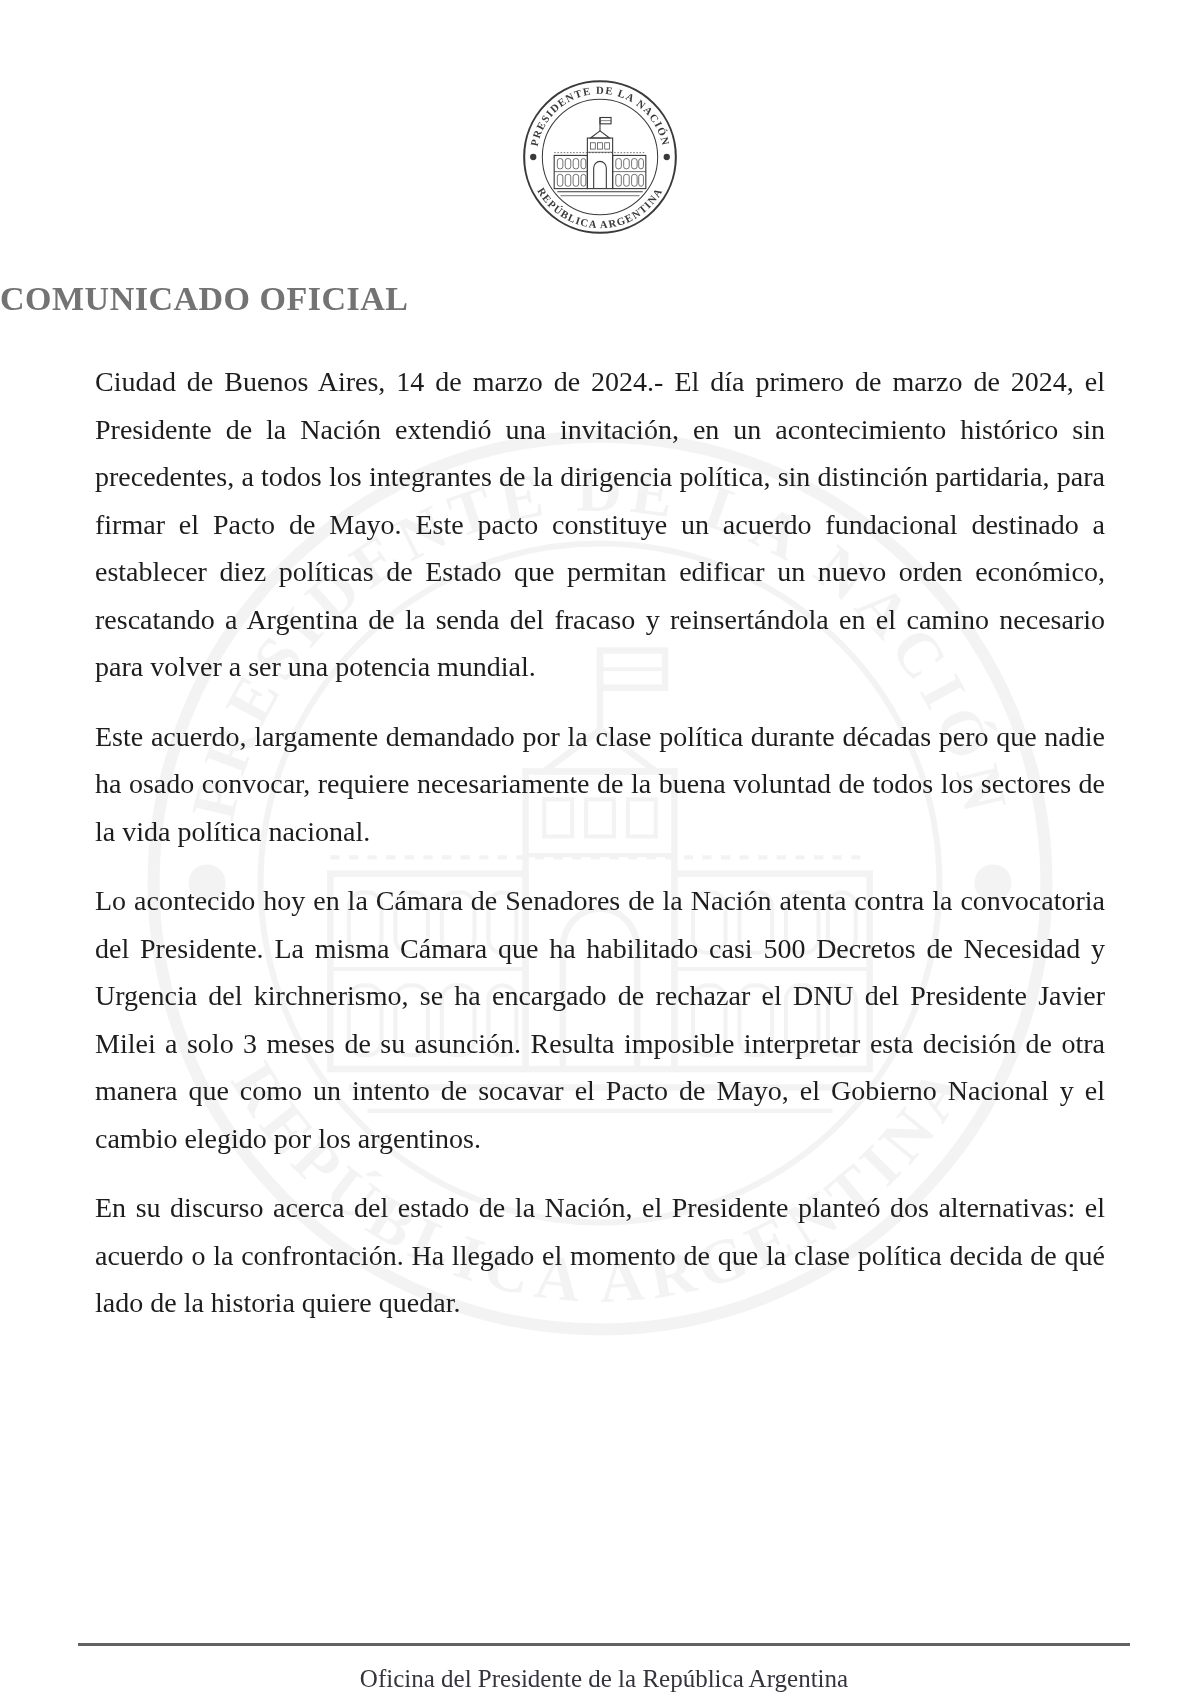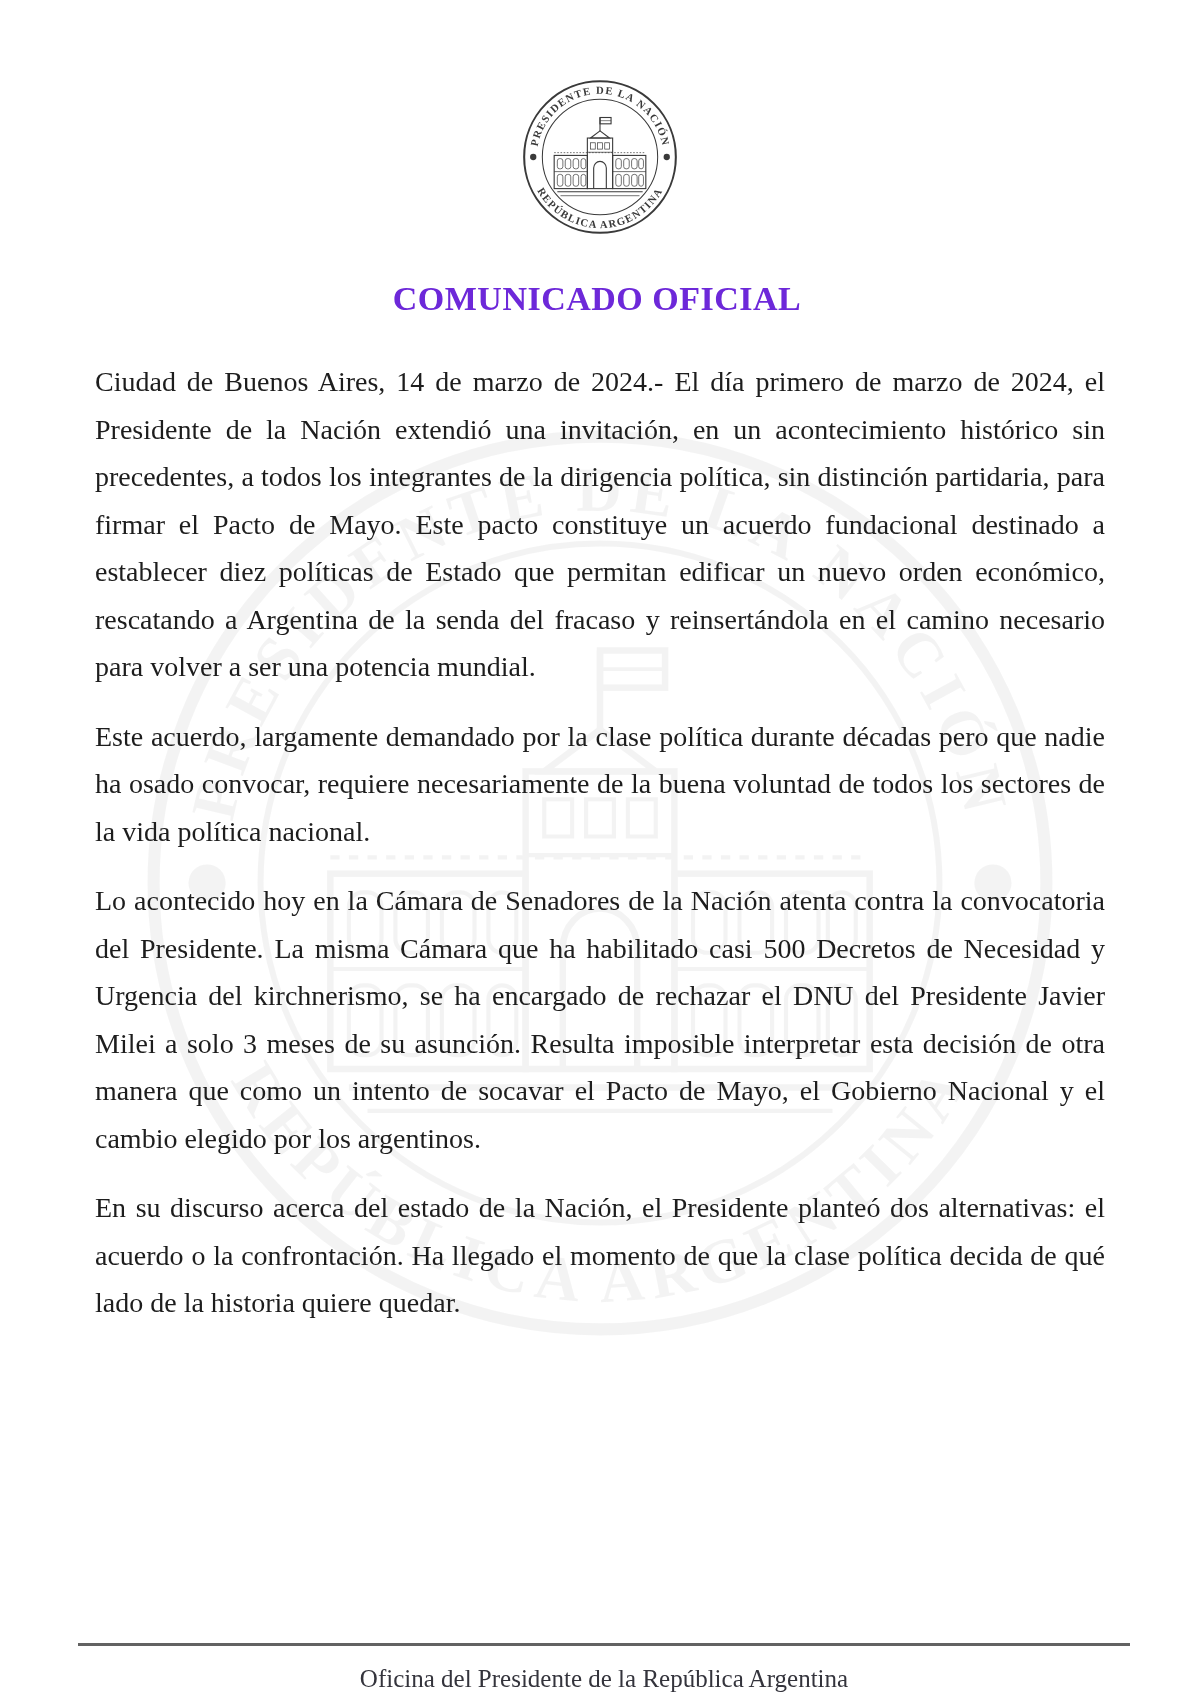--- a/index.html
+++ b/index.html
@@ -24,25 +24,25 @@
   }
 
   .header-seal {
     display: block;
     margin: 78px auto 0 auto;
     width: 158px; height: 158px;
   }
 
   .doc-title {
     margin: 44px 6px 0 0;
-    text-align: center;
+    text-align: left;
     font-size: 34px;
     font-weight: 700;
     letter-spacing: 0.5px;
-    color: #6d28d9;
+    color: #737373;
   }
 
   .doc-body {
     width: 1010px;
     margin: 40px auto 0 auto;
     font-size: 28px;
     line-height: 47.5px;
     text-align: justify;
   }
   .doc-body p { margin: 0 0 22px 0; }

